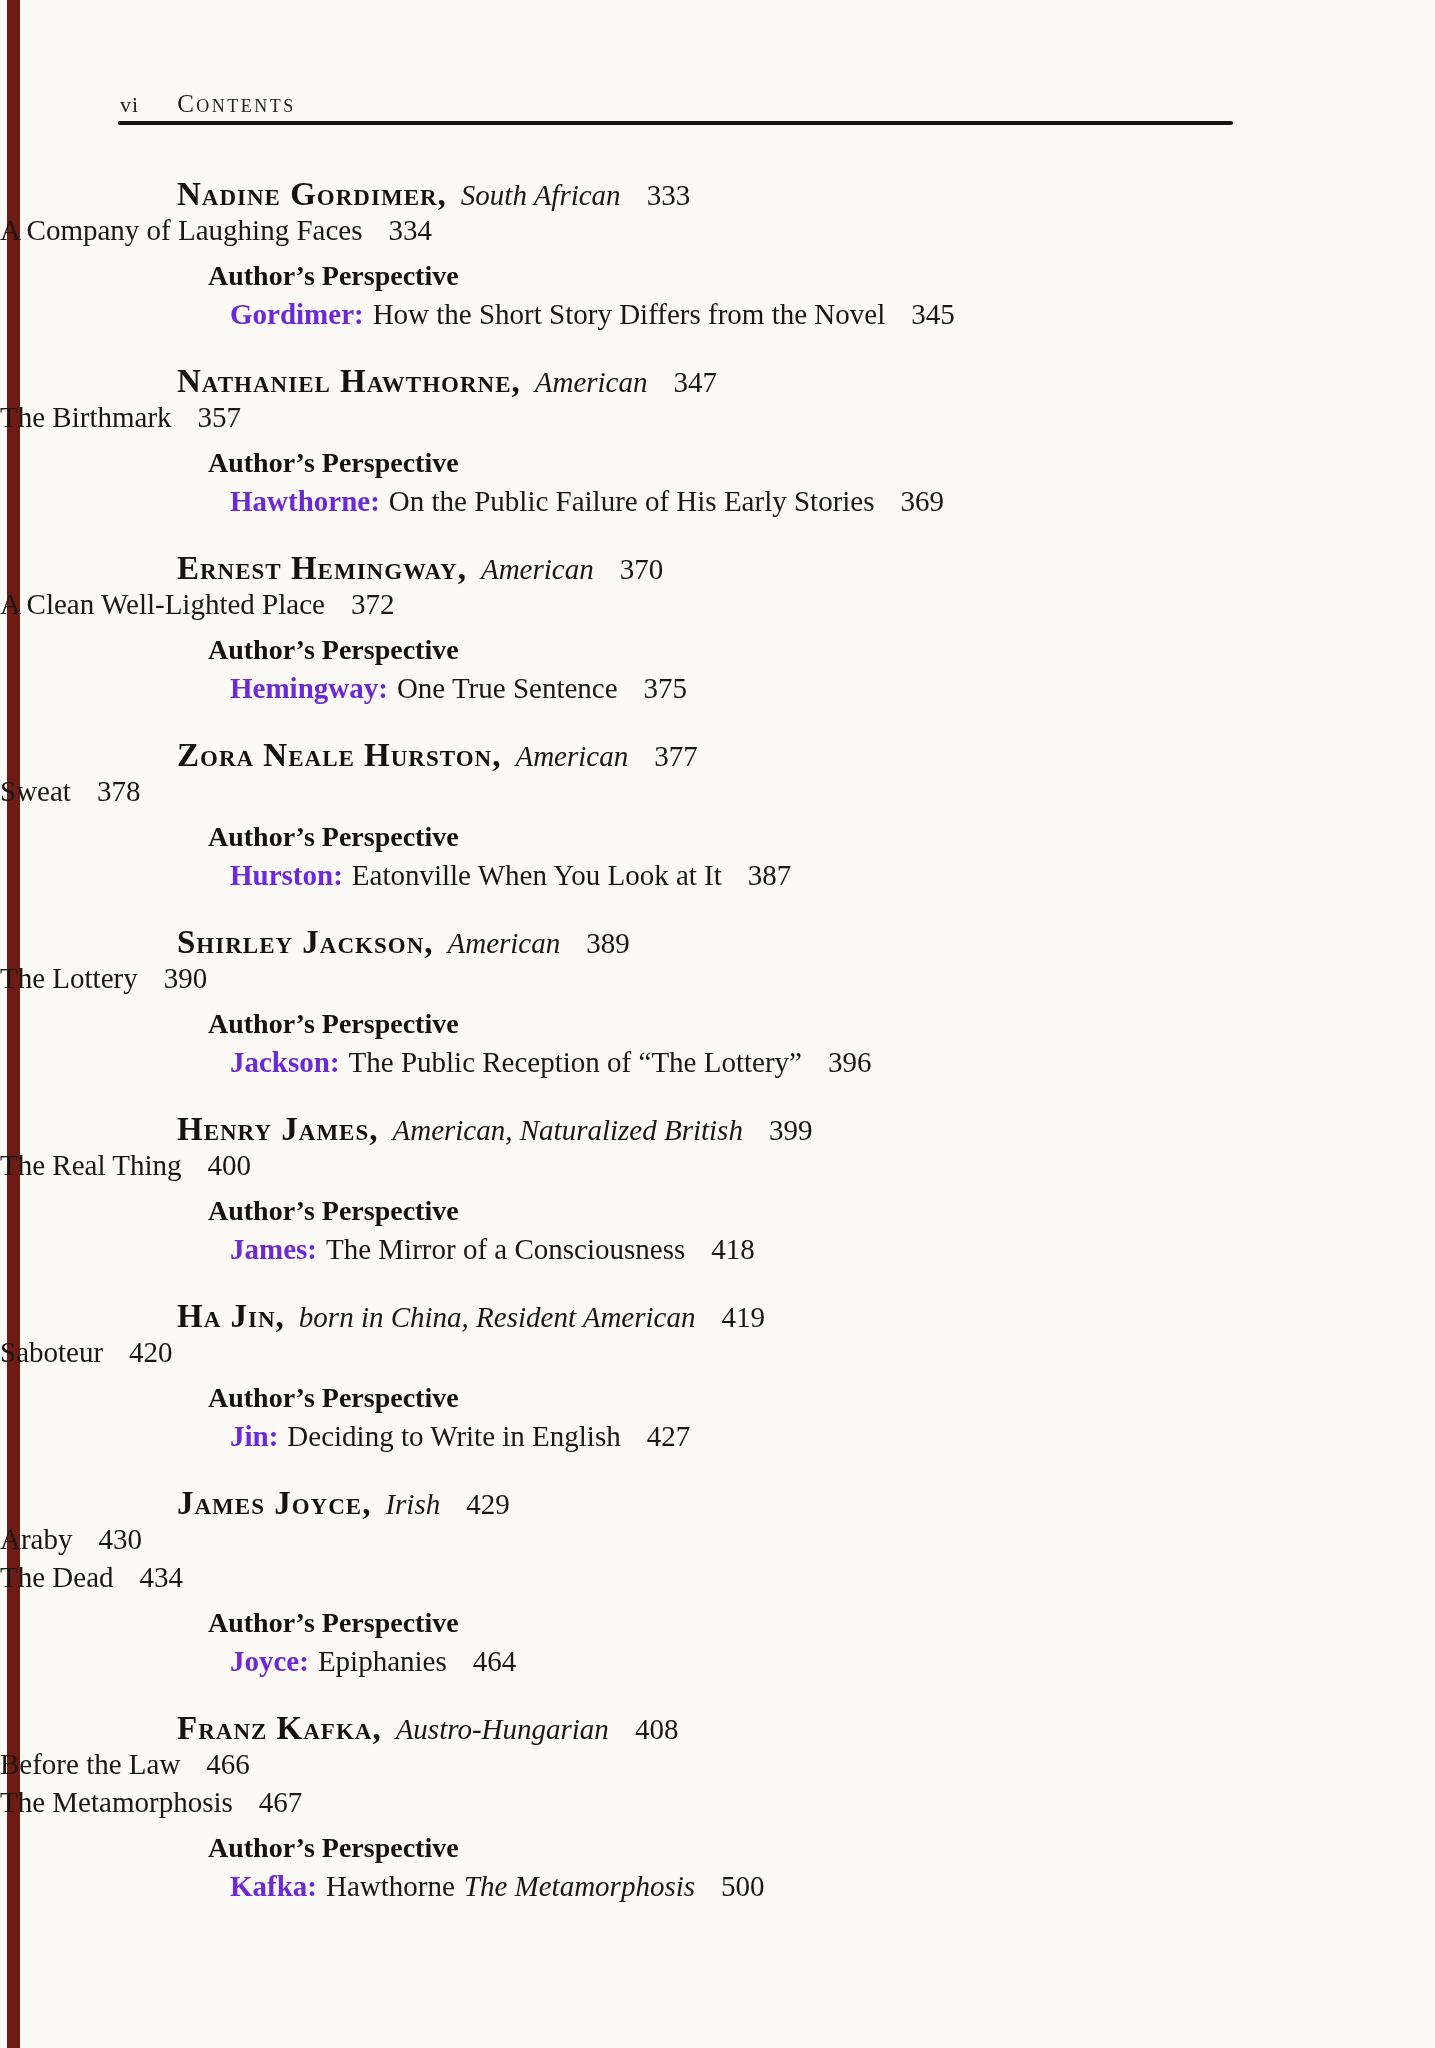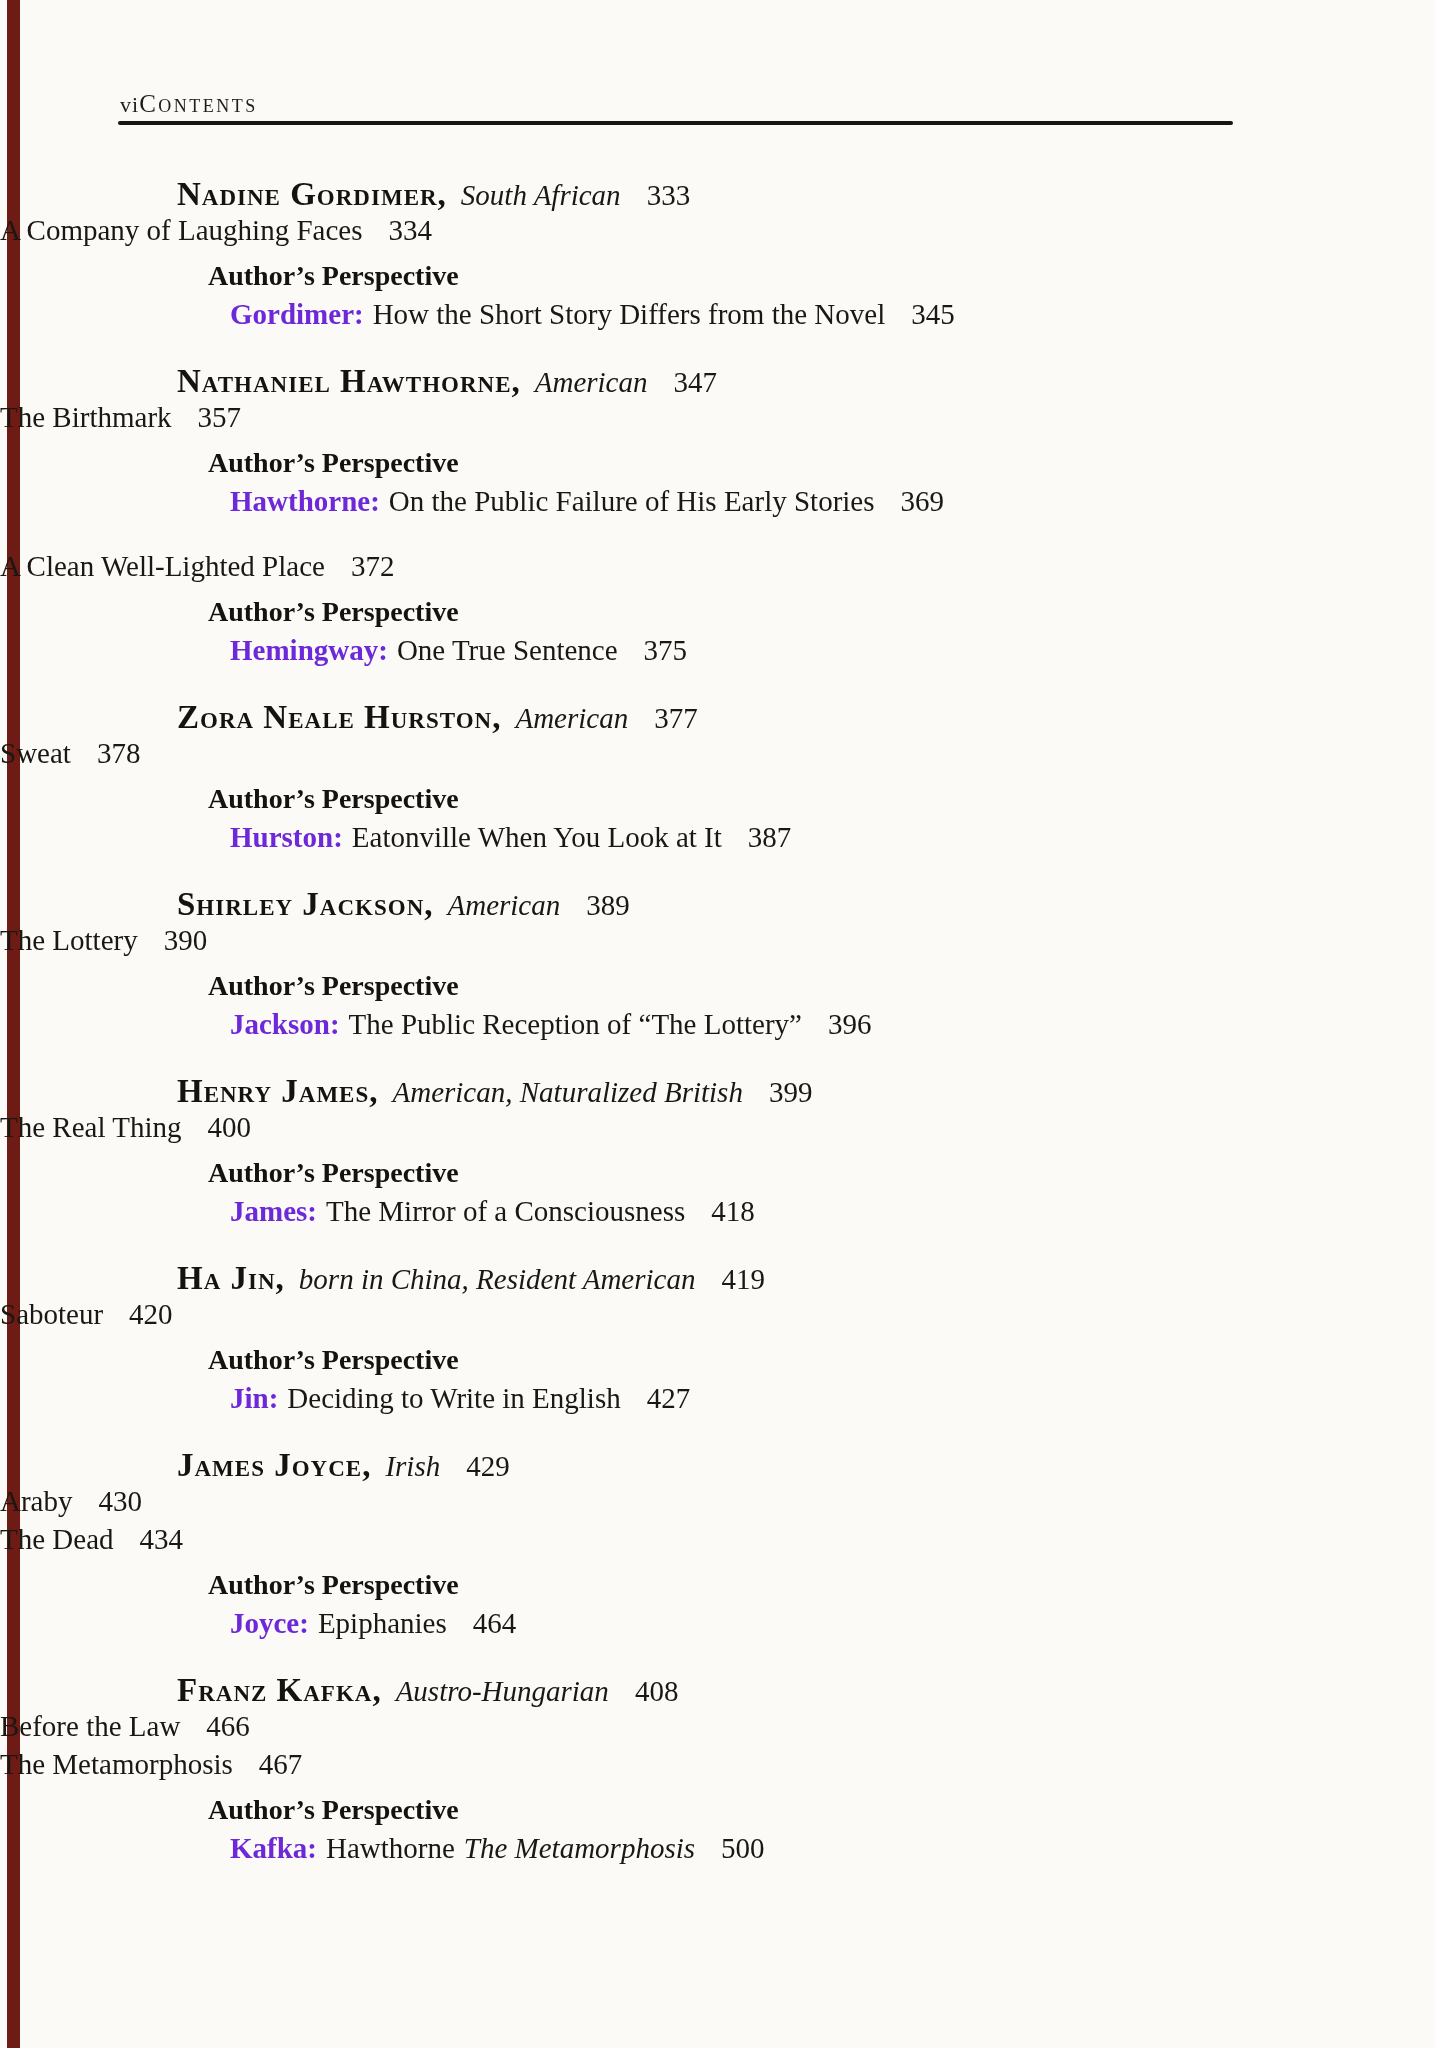--- a/index.html
+++ b/index.html
@@ -22,20 +22,21 @@
   .header {
     position: absolute;
     top: 90px; left: 120px;
     font-size: 24px;
     color: #201c18;
     white-space: nowrap;
   }
   .folio { display: inline-block; font-size: 22px; letter-spacing: 1px; }
   .running-title {
     display: inline-block;
+    margin-left: 38px;
     font-variant: small-caps;
     letter-spacing: 2.5px;
     font-size: 25px;
   }
   .header-rule {
     position: absolute;
     top: 121px; left: 118px;
     width: 1115px; height: 4px;
     background: #181512;
     border-radius: 2px;
@@ -105,20 +106,23 @@
   <div class="line work-line">
     <span class="work-title">The Birthmark</span><span class="pagenum">357</span>
   </div>
 <div class="line label-line">Author’s Perspective</div>
     <div class="line persp-line">
       <span class="speaker">Hawthorne:</span><span class="persp-text">On the Public Failure of His Early Stories</span><span class="pagenum">369</span>
     </div>
   </section>
 
   <section class="entry">
+    <div class="line author-line">
+      <span class="author">Ernest Hemingway,</span><span class="nationality">American</span><span class="pagenum">370</span>
+    </div>
 
   <div class="line work-line">
     <span class="work-title">A Clean Well-Lighted Place</span><span class="pagenum">372</span>
   </div>
 <div class="line label-line">Author’s Perspective</div>
     <div class="line persp-line">
       <span class="speaker">Hemingway:</span><span class="persp-text">One True Sentence</span><span class="pagenum">375</span>
     </div>
   </section>
 

